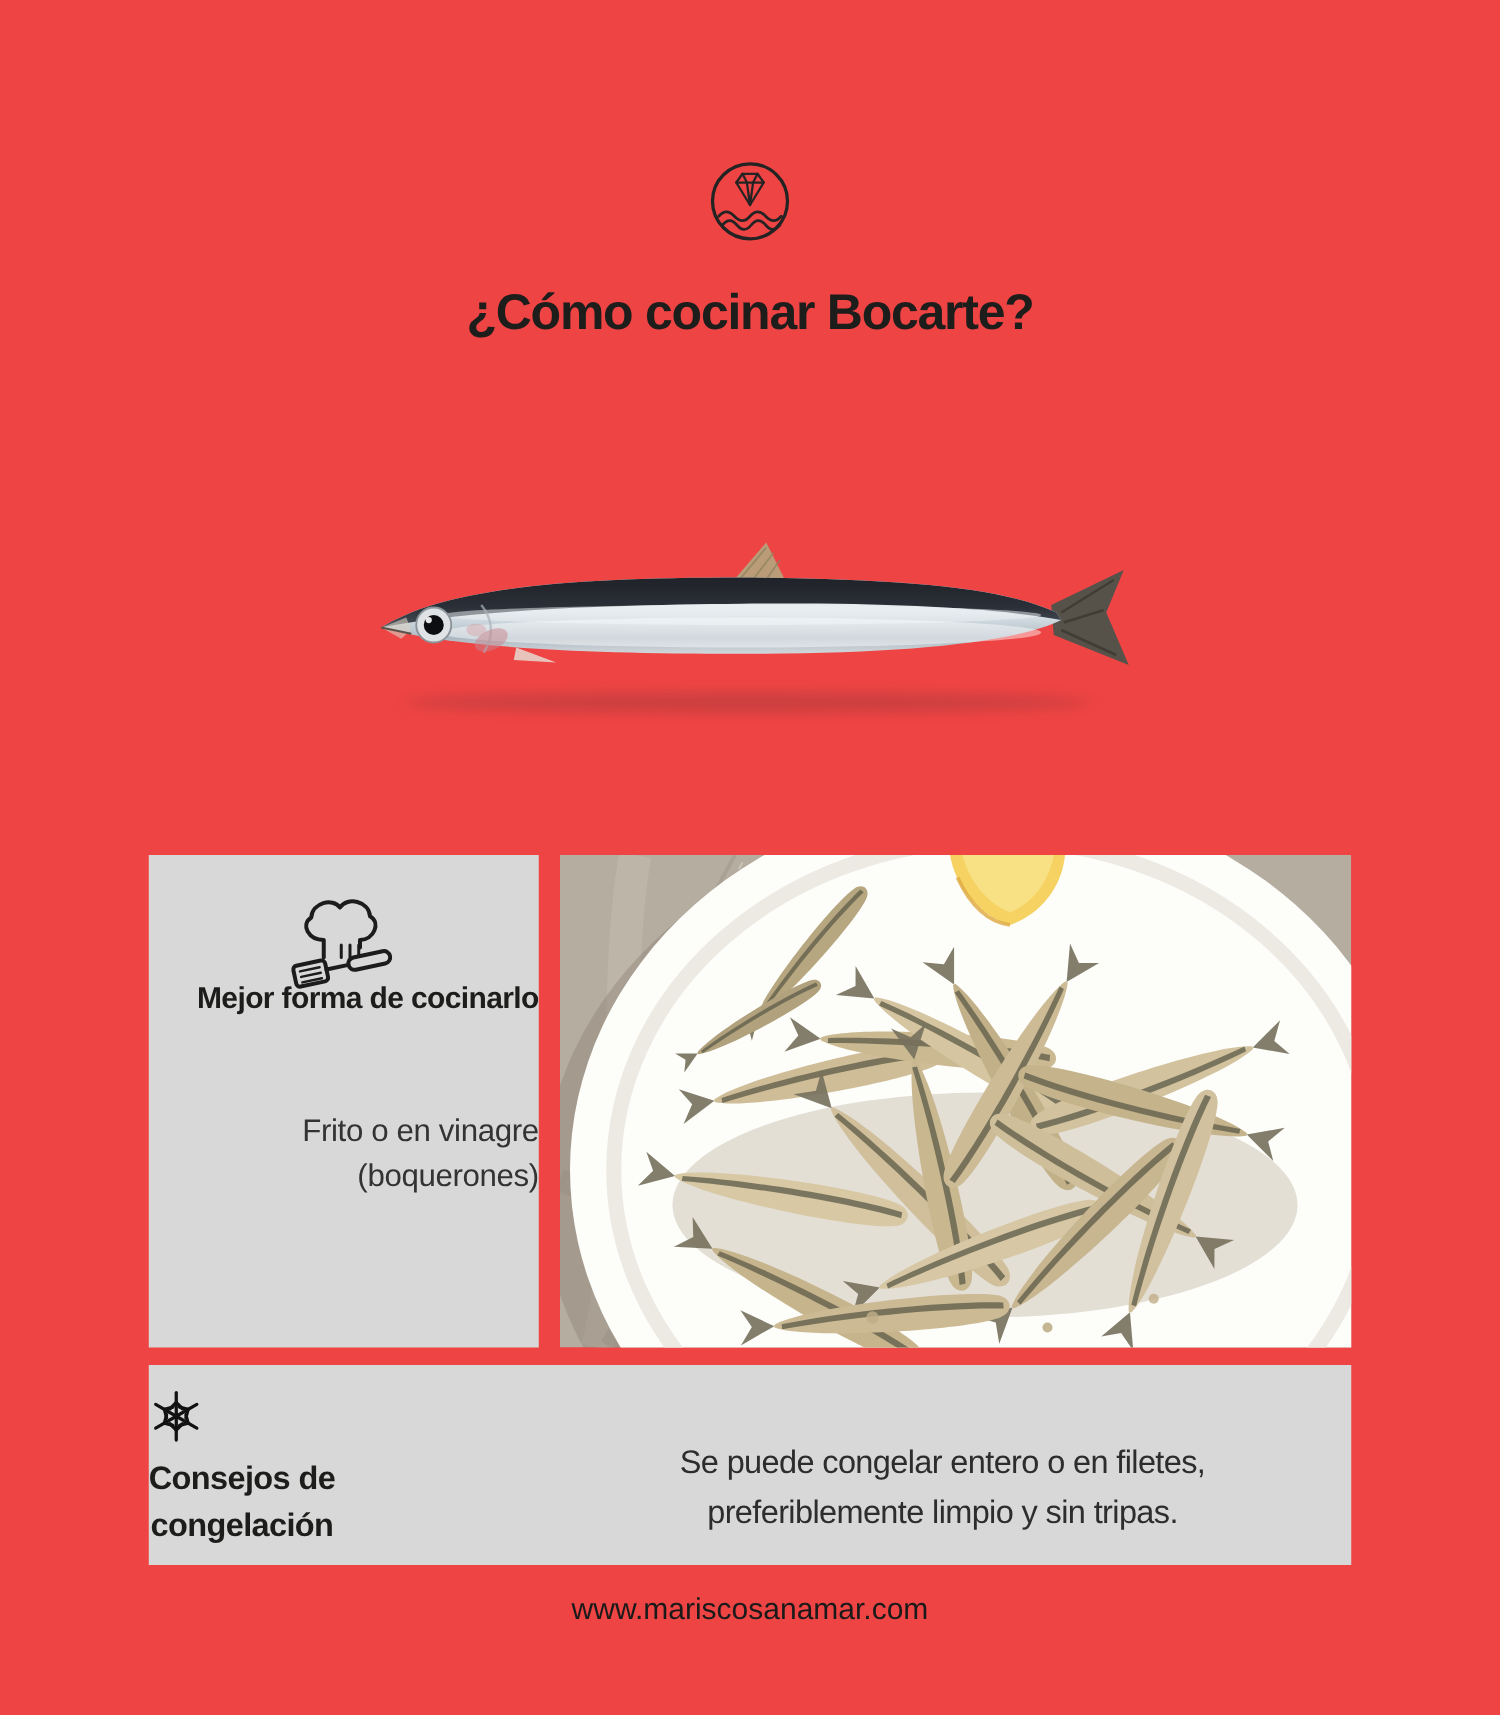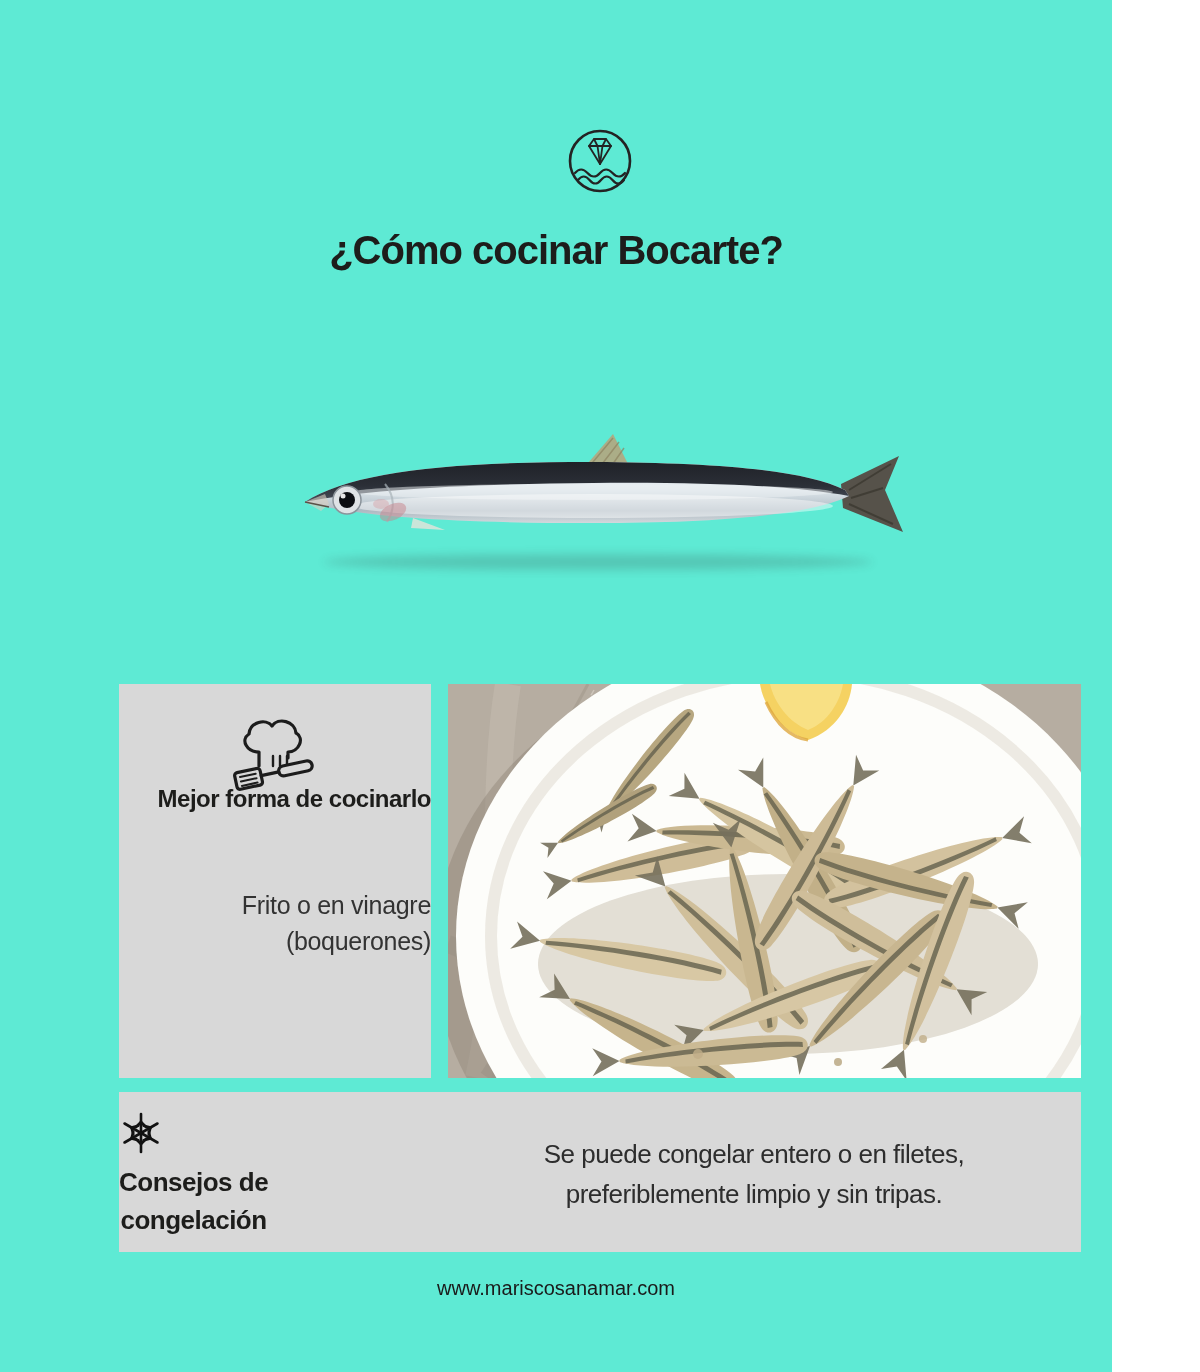--- a/index.html
+++ b/index.html
@@ -2,21 +2,21 @@
 <html style="--panel-gray: #d8d8d8; --text-dark: #1d1d1b; --text-body: #333333; --cloth-beige: #b6ada1; --lemon-yellow: #f5d262; --fish-back: #23262c; --fish-silver: #dfe7ec; --fry-tan: #cdbb94;"><head>
 <meta charset="utf-8">
 <style>
   :root{
     --panel-gray:#d8d8d8;
     --text-dark:#1d1d1b;
     --text-body:#333333;
   }
   html,body{margin:0;padding:0;background:#ffffff;}
   .page{
-    position:relative;width:1112px;height:1372px;background:#5eead4;overflow:hidden;
+    position:relative;width:1200px;height:1372px;background:#ef4444;overflow:hidden;
     font-family:"Liberation Sans","DejaVu Sans",sans-serif;color:var(--text-dark);
   }
   .logo{position:absolute;left:566px;top:127px;width:68px;height:68px;}
   .title{
     position:absolute;left:0;right:0;top:226px;margin:0;text-align:center;
     font-size:40px;line-height:48px;font-weight:700;letter-spacing:-1px;color:var(--text-dark);
   }
   .hero{position:absolute;left:293px;top:426px;width:622px;height:152px;}
   .cook-card{
     position:absolute;left:119px;top:684px;width:312px;height:394px;
@@ -39,26 +39,26 @@
   .freeze-left{
     position:absolute;left:0;top:0;width:300px;height:160px;
     display:flex;flex-direction:column;align-items:flex-start;padding-top:17px;box-sizing:border-box;
   }
   .snow-icon{width:44px;height:48px;}
   .freeze-heading{
     margin:6px 0 0 0;text-align:center;font-size:26px;line-height:38px;font-weight:700;
     letter-spacing:-0.5px;color:var(--text-dark);
   }
   .freeze-right{
-    position:absolute;left:310px;top:42px;width:650px;text-align:center;
+    position:absolute;left:310px;top:57px;width:650px;text-align:center;
     font-size:26px;line-height:40px;letter-spacing:-0.5px;color:#2d2d2d;
   }
   .site-footer{
     position:absolute;left:0;right:0;top:1270px;margin:0;text-align:center;
-    font-size:20px;line-height:36px;font-weight:400;color:#1a1a1a;
+    font-size:24px;line-height:36px;font-weight:400;color:#1a1a1a;
   }
 </style>
 </head>
 <body>
 
 <div class="page">
 
   <div class="logo">
     <svg width="68" height="68" viewBox="0 0 68 68" fill="none" stroke="#232323" stroke-linecap="round" stroke-linejoin="round">
       <circle cx="34" cy="34" r="30" stroke-width="2.6"></circle>

